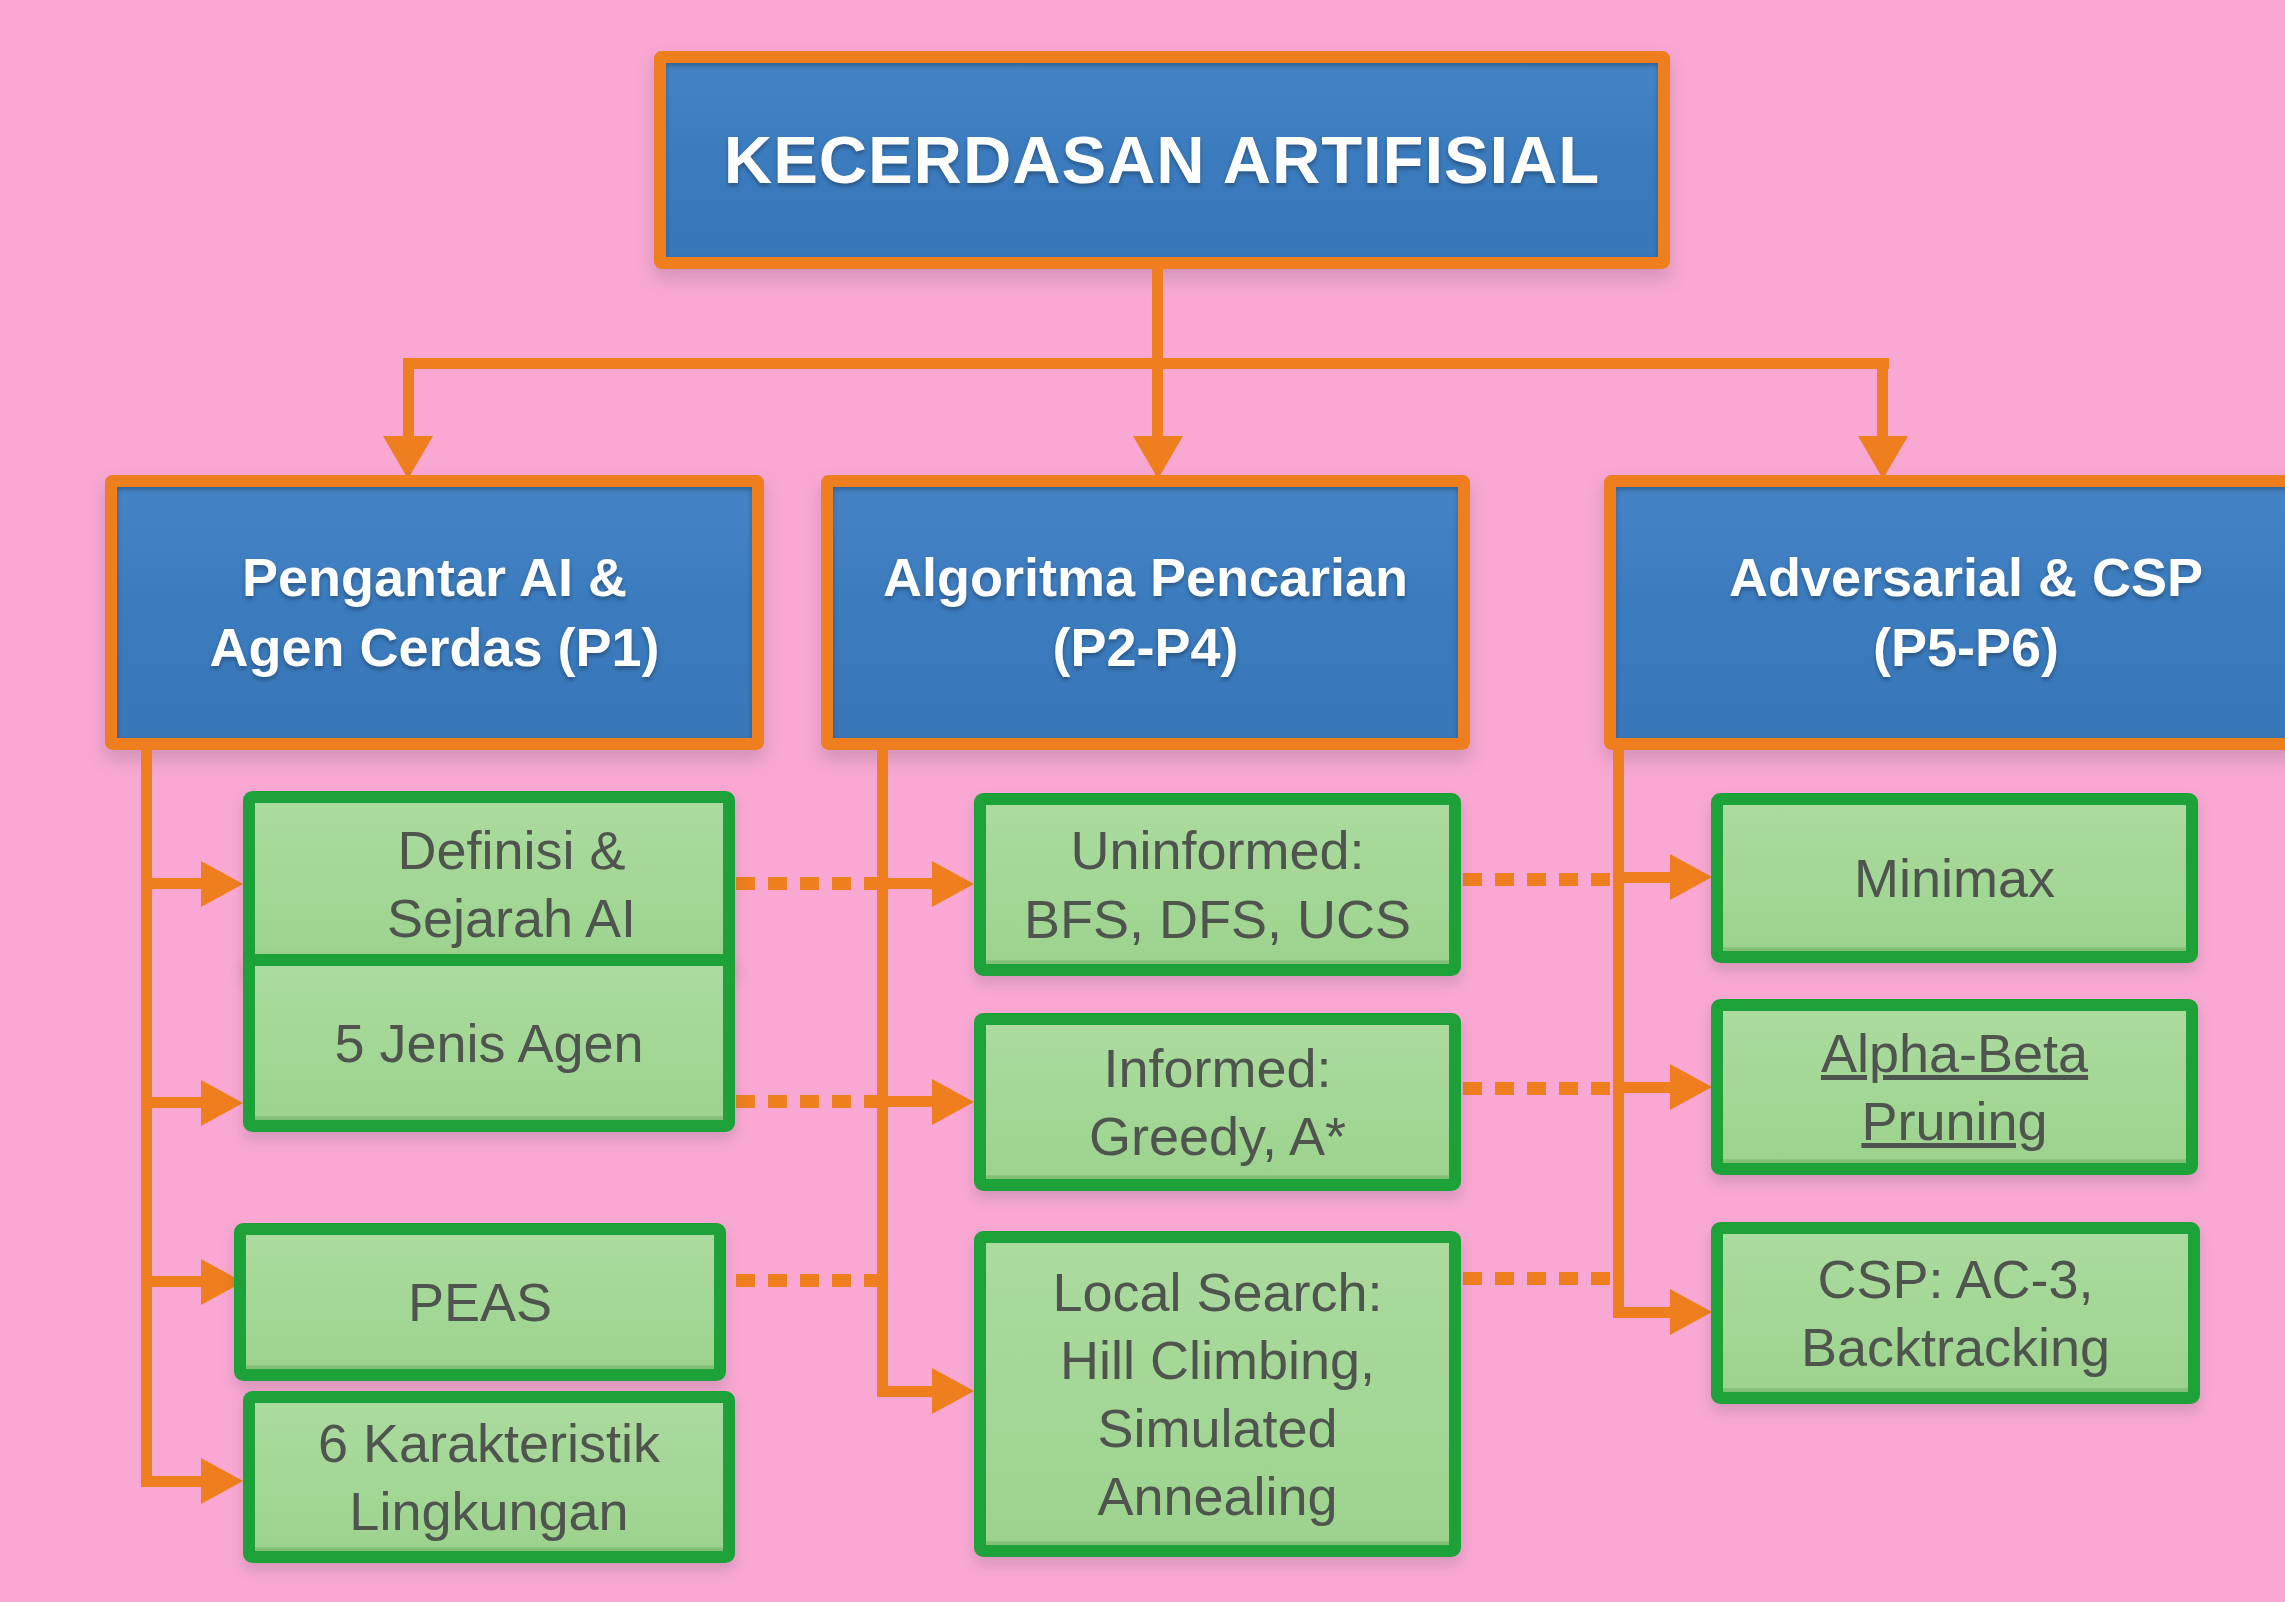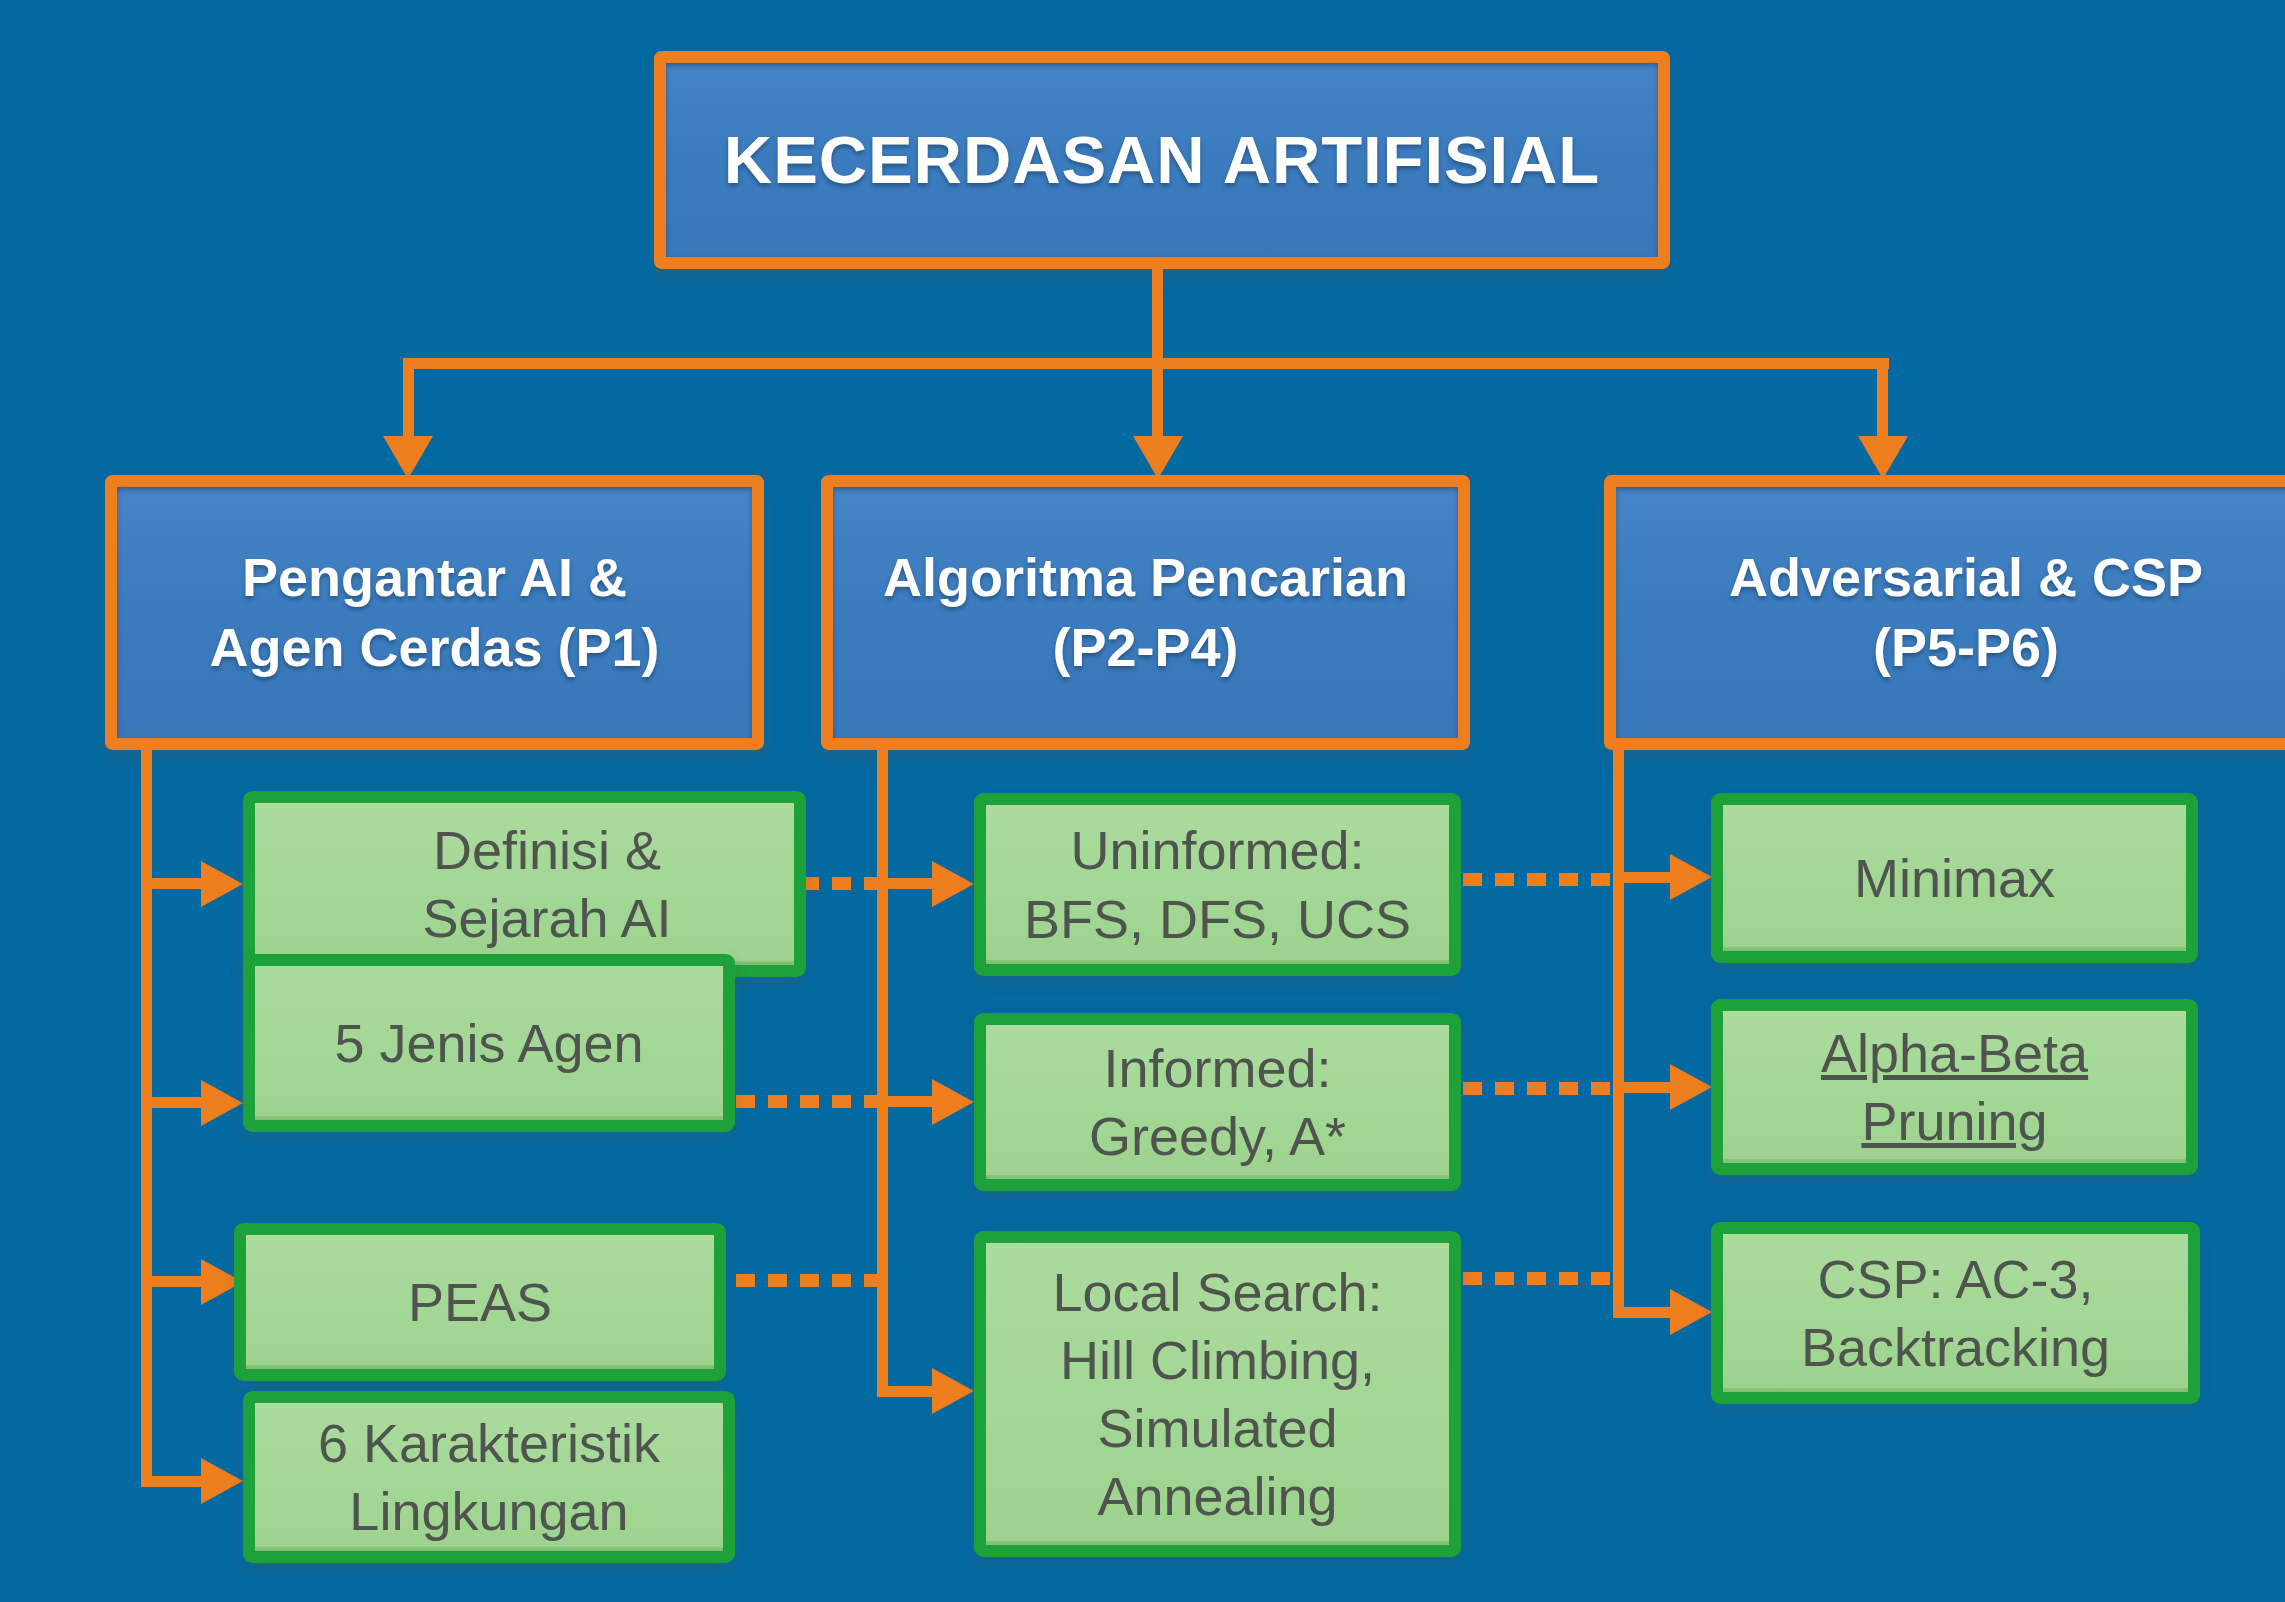--- a/index.html
+++ b/index.html
@@ -1,18 +1,18 @@
 <!DOCTYPE html>
 <html style="font-size:15px"><head>
 <meta charset="utf-8">
 <style>
   html,body{margin:0;padding:0;background:#f8f7f4;}
   #stage{
     position:relative;width:2286px;height:1603px;overflow:hidden;
-    background:#0369a1;
+    background:#f9a8d4;
     font-family:"Liberation Sans", sans-serif;
   }
   
   .node{position:absolute;box-sizing:border-box;display:flex;align-items:center;justify-content:center;text-align:center;}
   .node .txt{white-space:pre-line;display:block;width:100%;}
   .blue{
     background:linear-gradient(180deg,#4584c6 0%,#3b7cbf 45%,#3877b8 100%);
     border:12px solid #ef7e1e;border-radius:7.4px;
     box-shadow:0 9.3px 16.7px rgba(90,90,90,.25), inset 0 2.8px 5.6px rgba(0,0,0,.28);
     color:#ffffff;font-weight:bold;
@@ -102,21 +102,21 @@
   <div class="arr-r" style="left:1670px;top:1289px;"></div>
 
   <div class="dotted" style="left:736px;top:877px;width:141px;"></div>
   <div class="dotted" style="left:736px;top:1095px;width:141px;"></div>
   <div class="dotted" style="left:736px;top:1274px;width:141px;"></div>
 
   <div class="dotted" style="left:1463px;top:873px;width:150px;"></div>
   <div class="dotted" style="left:1463px;top:1082px;width:150px;"></div>
   <div class="dotted" style="left:1463px;top:1272px;width:150px;"></div>
 
-  <div class="node green" style="left:243px;top:791px;width:563px;height:186px;padding-left:45px;">
+  <div class="node green" style="left:243px;top:791px;width:492px;height:186px;padding-left:45px;">
     <span class="txt">Definisi &amp;
 Sejarah AI</span>
   </div>
   <div class="node green" style="left:243px;top:954px;width:492px;height:178px;">
     <span class="txt">5 Jenis Agen</span>
   </div>
   <div class="node green" style="left:234px;top:1203px;width:492px;height:158px;margin-top:20px;">
     <span class="txt">PEAS</span>
   </div>
   <div class="node green" style="left:243px;top:1391px;width:492px;height:172px;">

